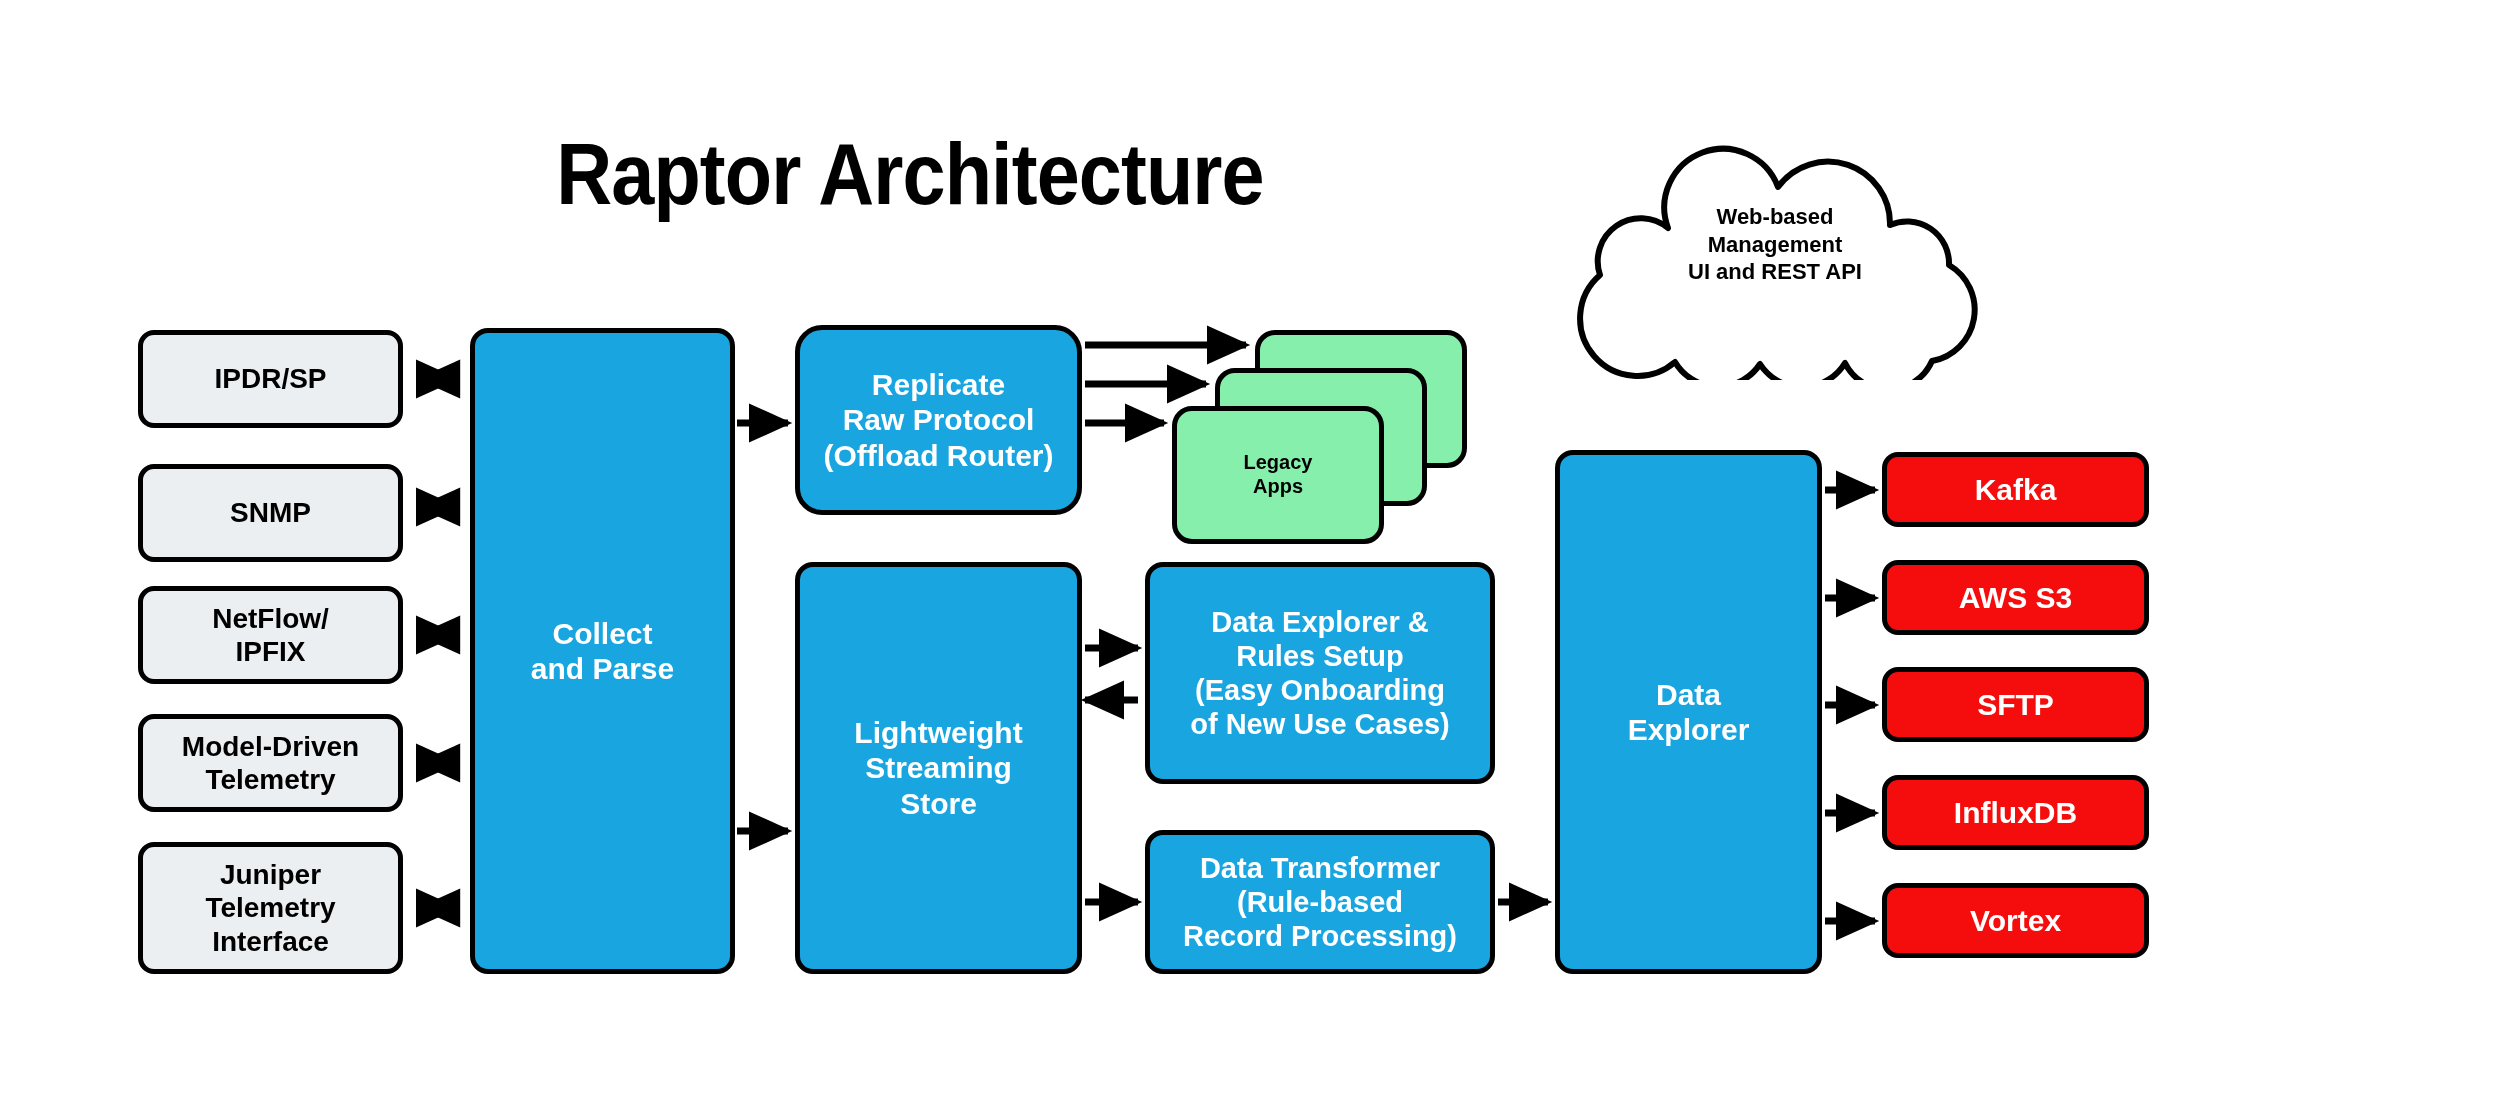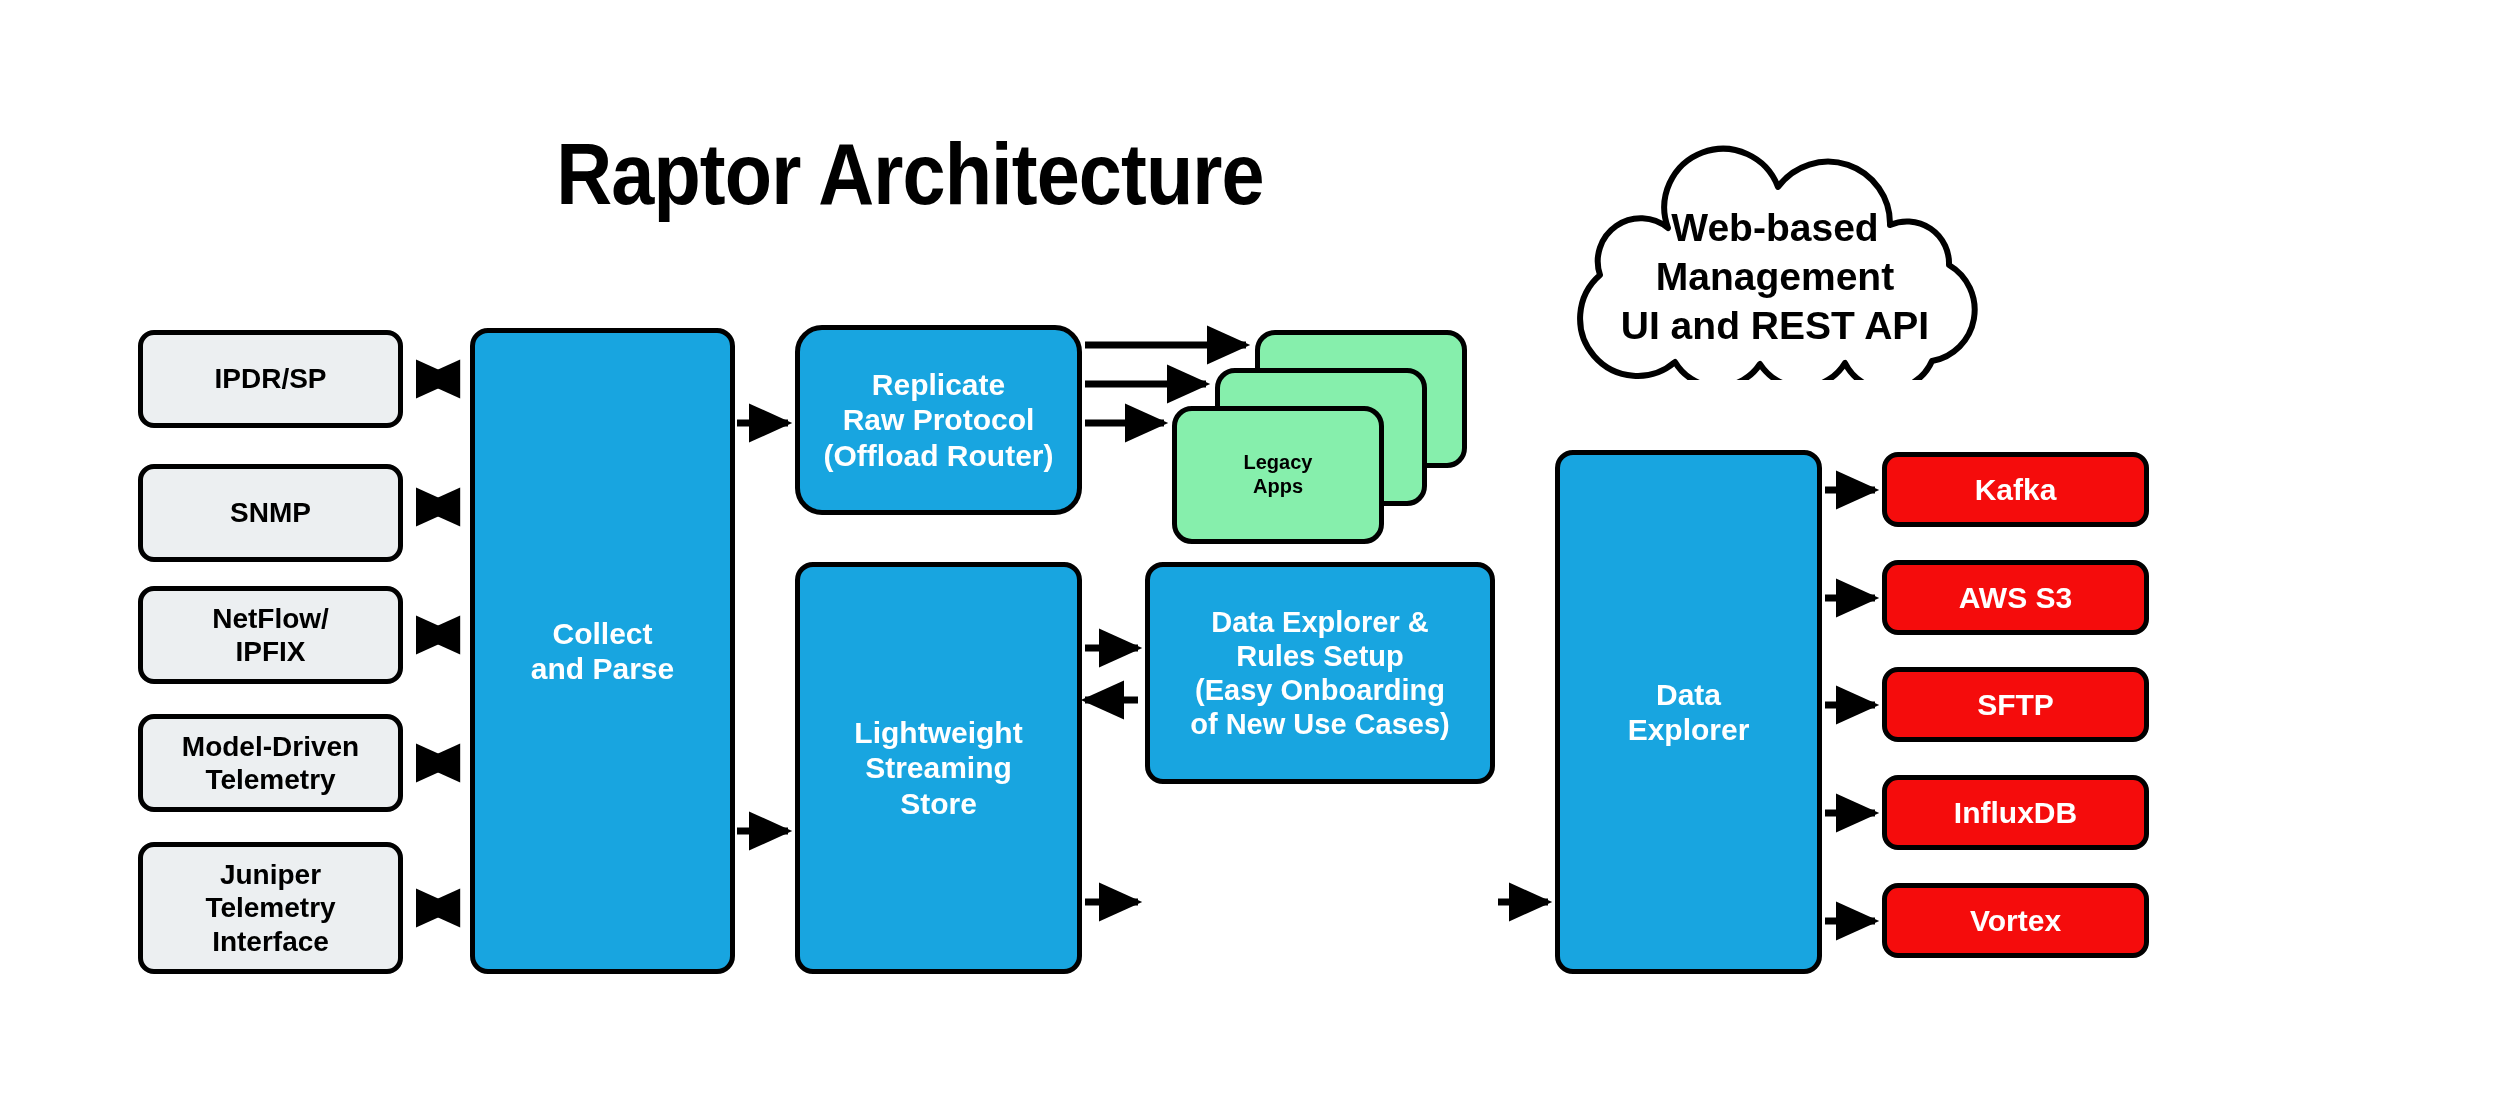--- a/index.html
+++ b/index.html
@@ -82,21 +82,21 @@
     top: 135px;
     width: 470px;
     height: 245px;
   }
   #cloud-wrap svg { display: block; width: 100%; height: 100%; }
   #cloud-text {
     position: absolute;
     left: 0; top: 68px;
     width: 470px;
     text-align: center;
-    font-size: 39px;
+    font-size: 22px;
     font-weight: bold;
     color: #000;
     line-height: 1.26;
   }
 
   
   #arrows {
     position: absolute;
     left: 0; top: 0;
     width: 2500px; height: 1109px;
@@ -149,20 +149,23 @@
   </div>
 
   <div class="node core" style="left:795px; top:562px; width:287px; height:412px;">
     <span class="lbl">Lightweight<br>Streaming<br>Store</span>
   </div>
 
   <div class="node core" style="left:1145px; top:562px; width:350px; height:222px; font-size:29px;">
     <span class="lbl">Data Explorer &amp;<br>Rules Setup<br>(Easy Onboarding<br>of New Use Cases)</span>
   </div>
 
+  <div class="node core" style="left:1145px; top:830px; width:350px; height:144px; font-size:29px;">
+    <span class="lbl">Data Transformer<br>(Rule-based<br>Record Processing)</span>
+  </div>
 
   <div class="node core" style="left:1555px; top:450px; width:267px; height:524px;">
     <span class="lbl">Data<br>Explorer</span>
   </div>
 
   <div class="node sink" style="left:1882px; top:452px; width:267px; height:75px;">
     <span class="lbl">Kafka</span>
   </div>
 
   <div class="node sink" style="left:1882px; top:560px; width:267px; height:75px;">

